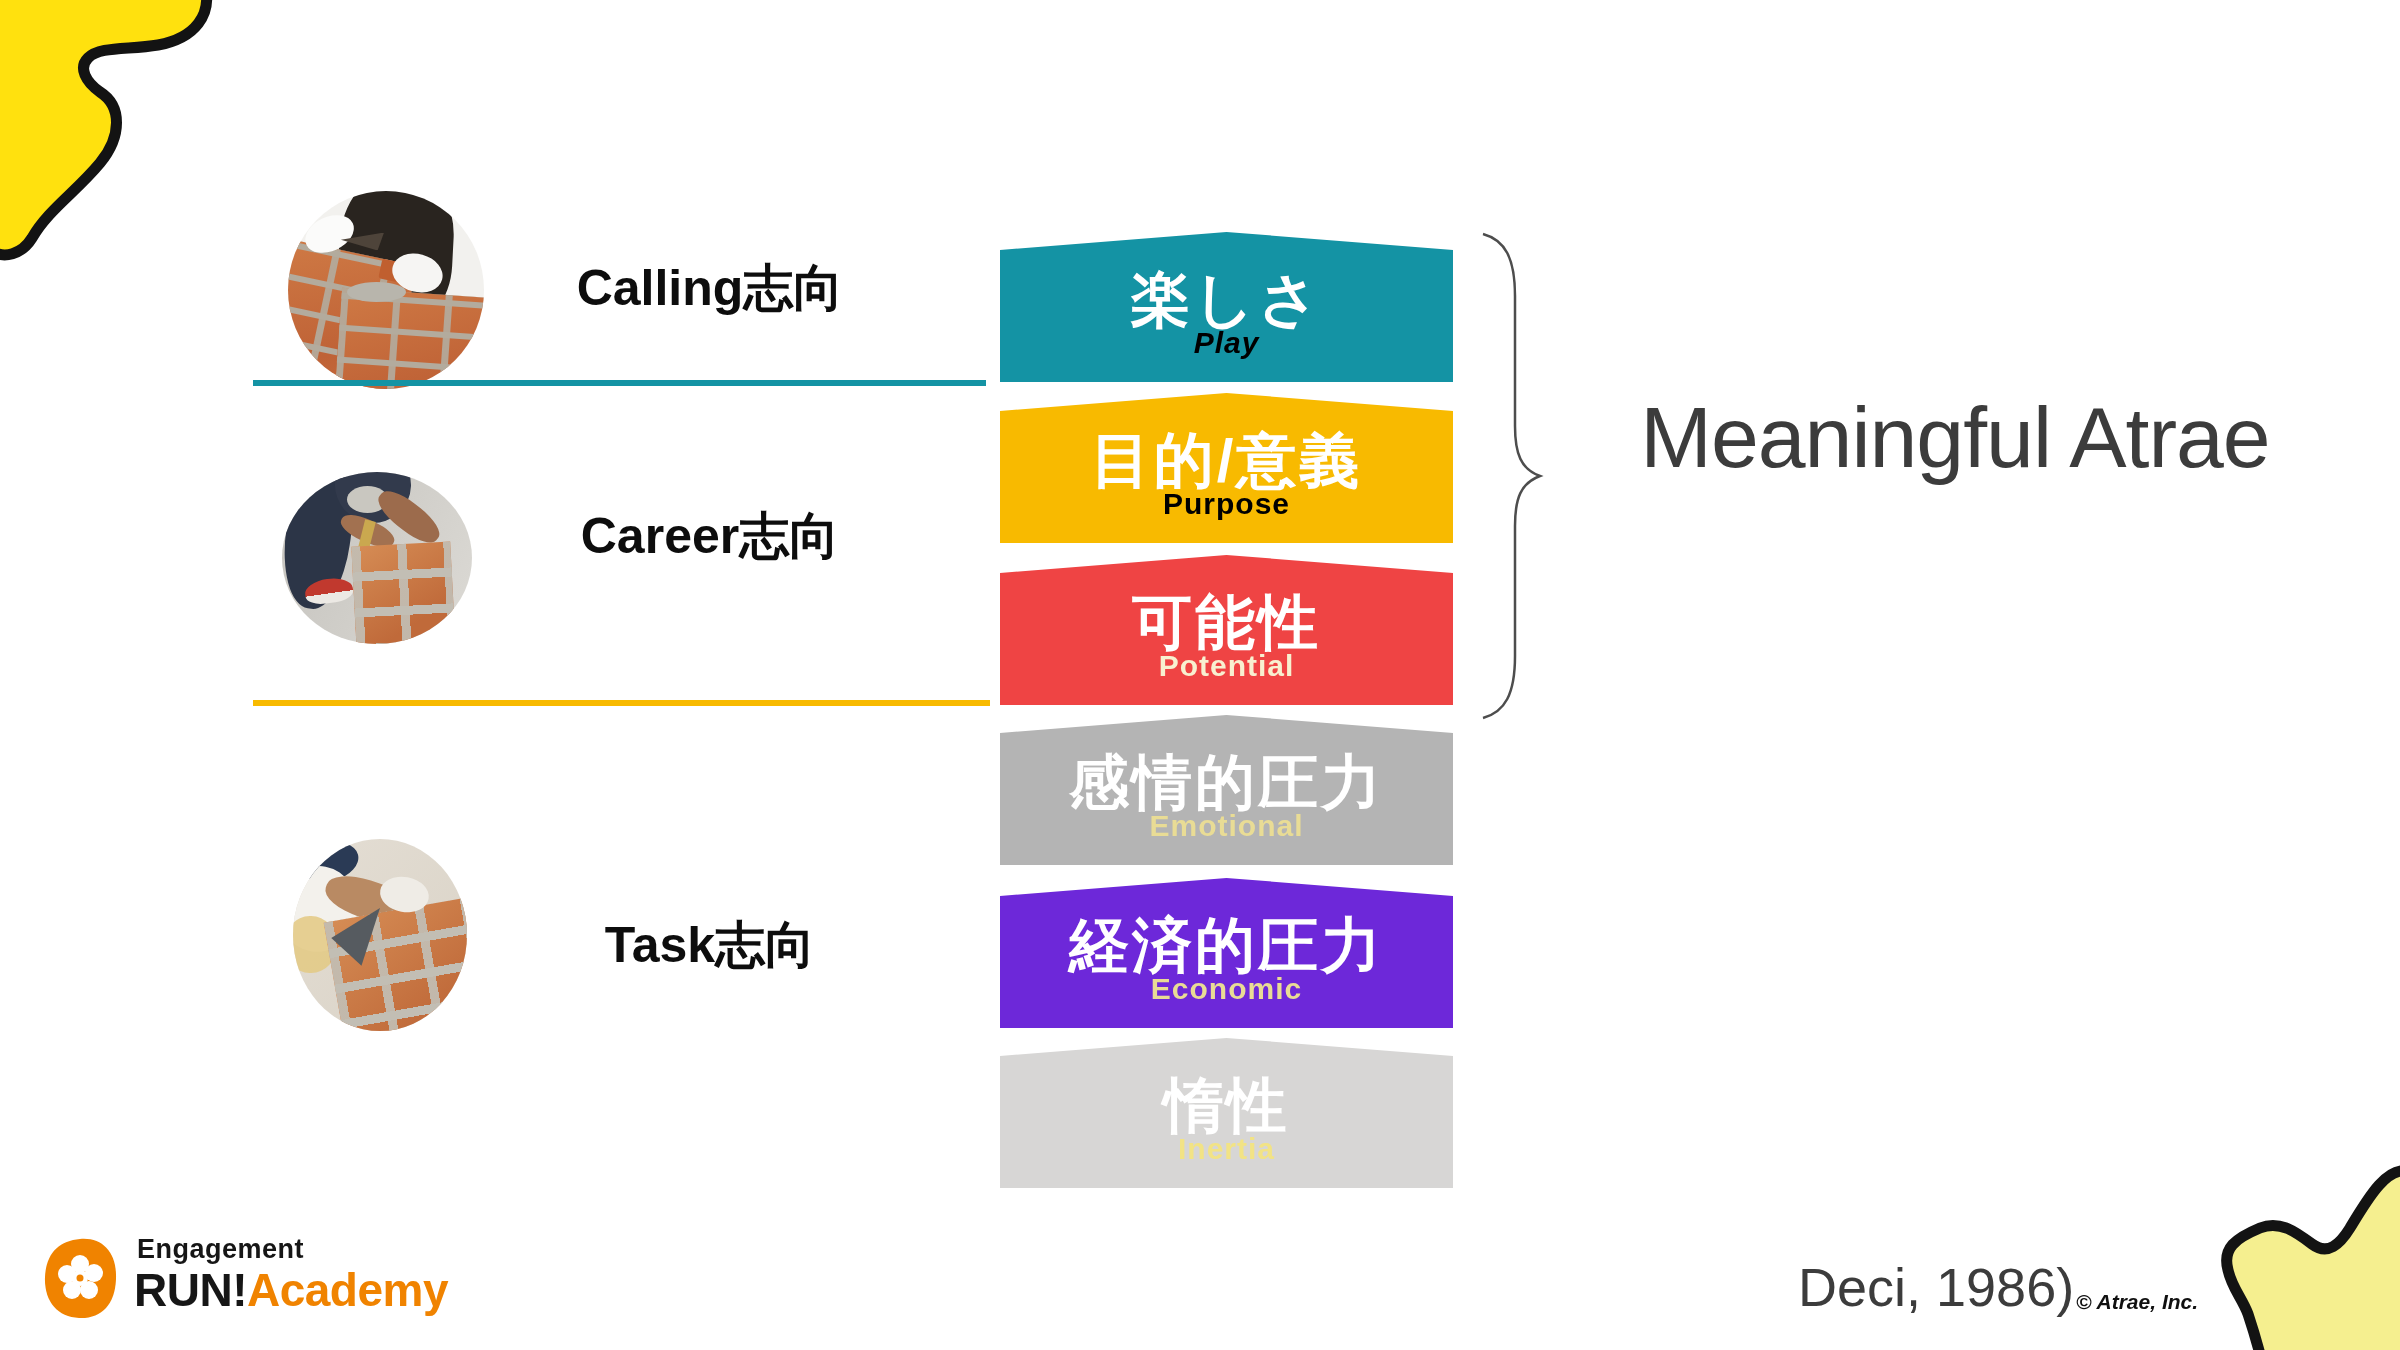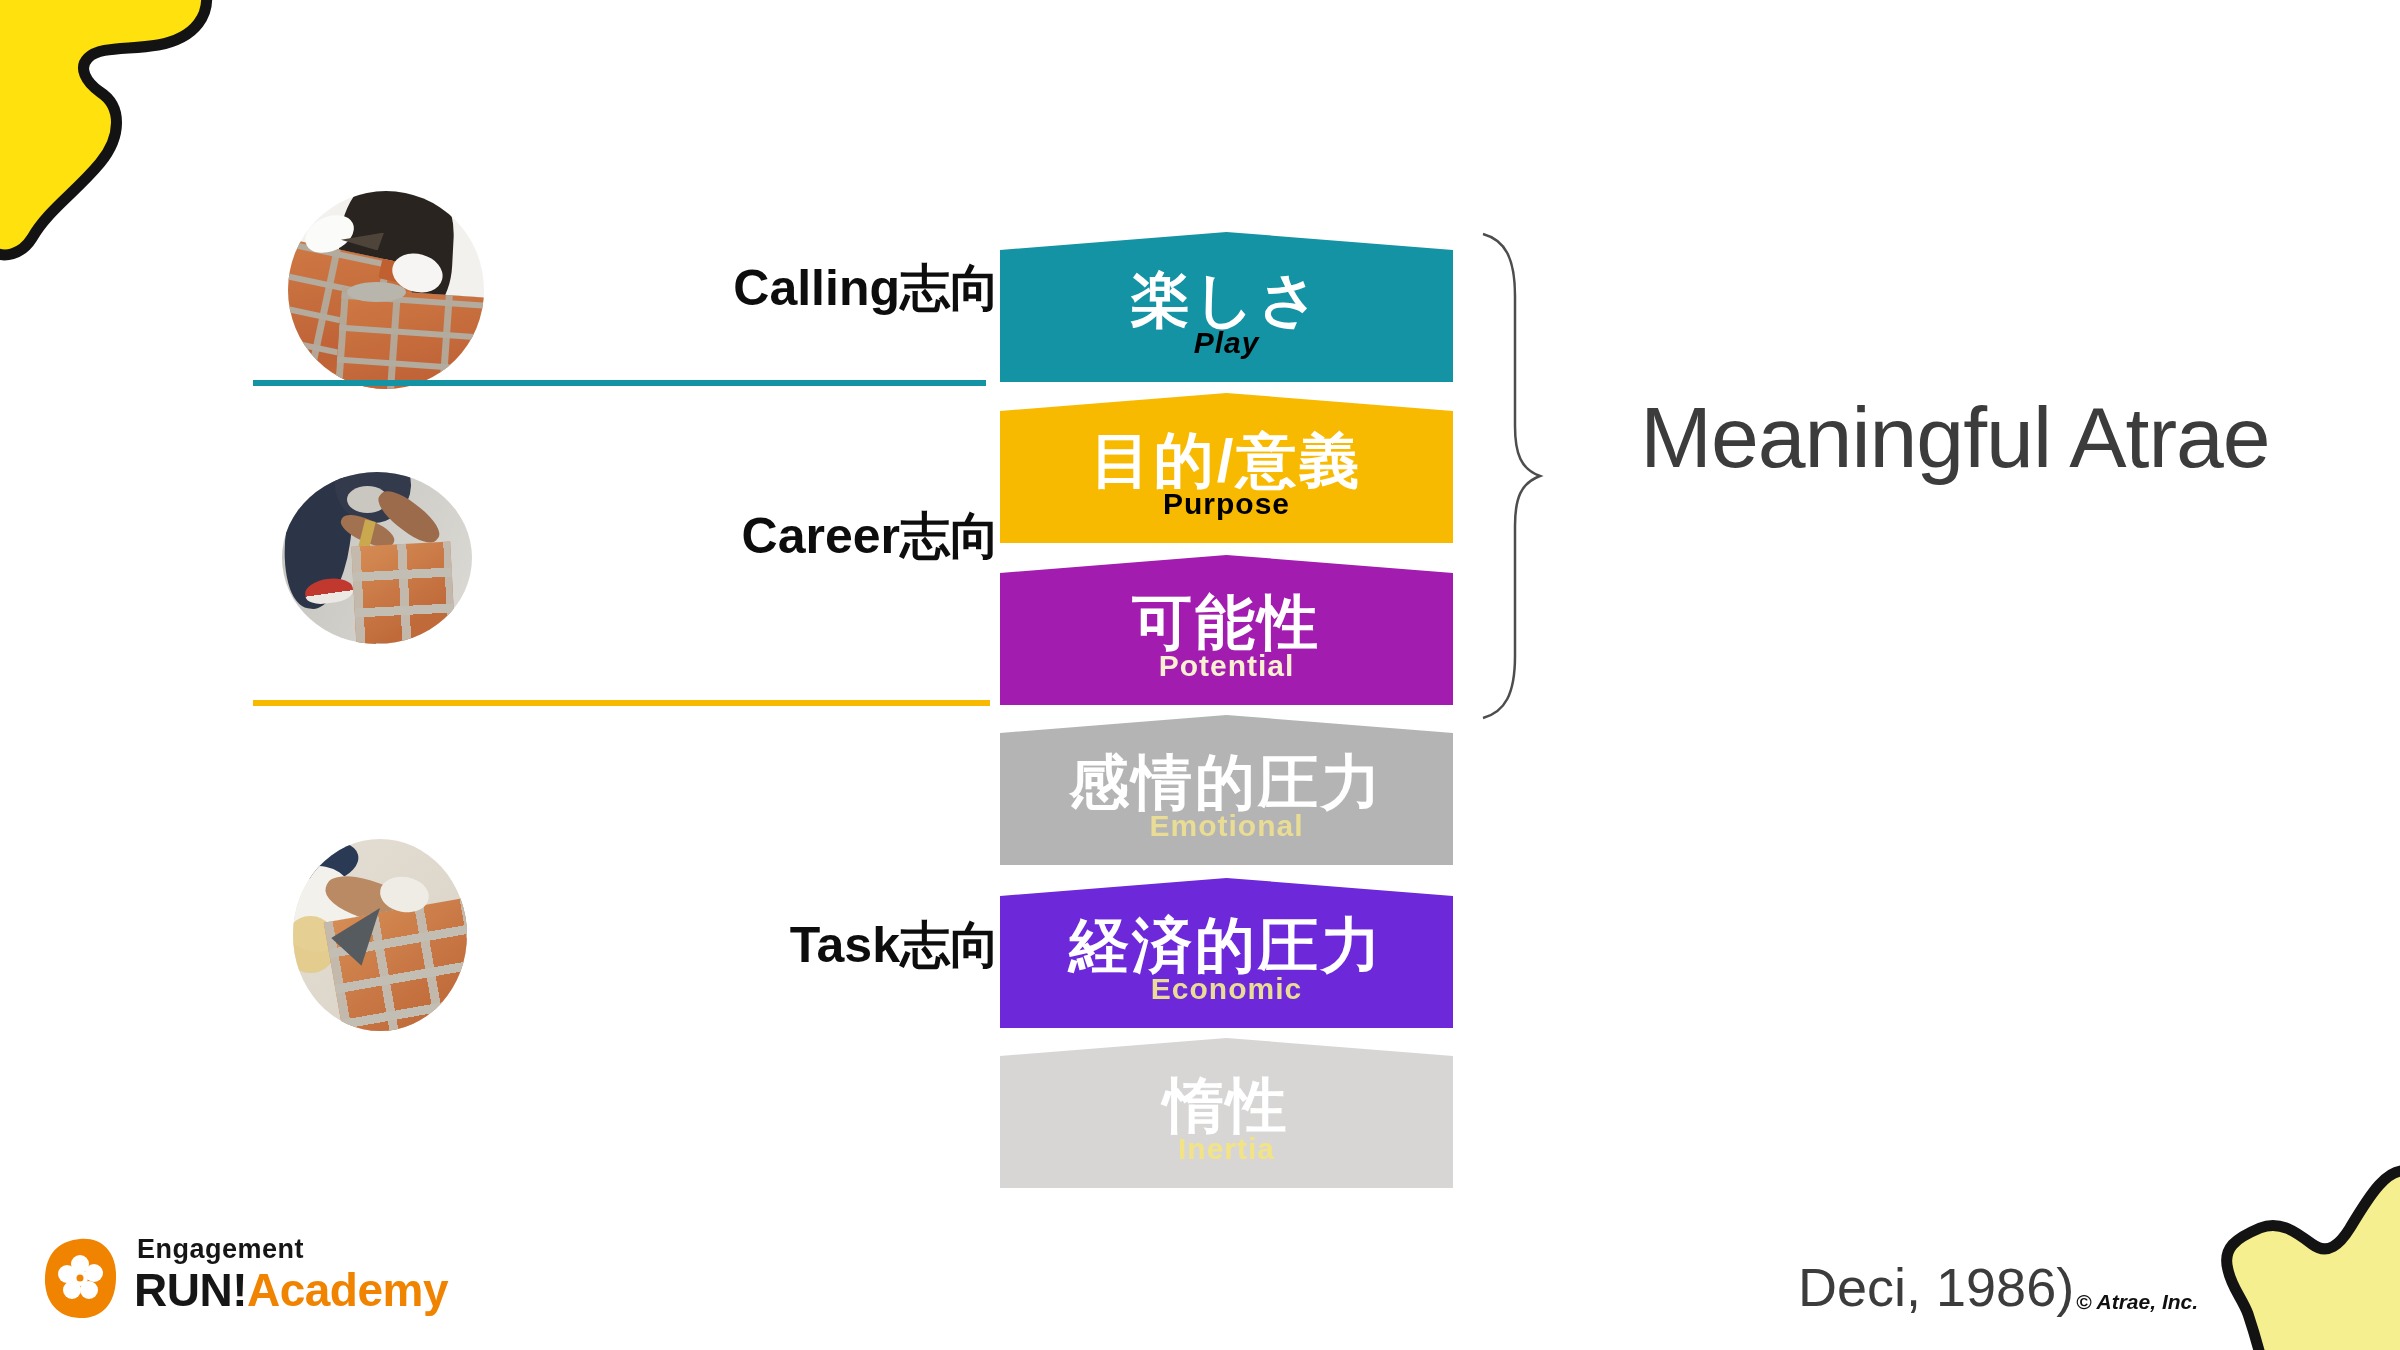--- a/index.html
+++ b/index.html
@@ -20,21 +20,21 @@
   .brick-tex{background:
       repeating-linear-gradient(0deg,#b3ab9d 0 6px,rgba(0,0,0,0) 6px 32px),
       repeating-linear-gradient(90deg,rgba(179,171,157,.92) 0 7px,rgba(0,0,0,0) 7px 52px),
       linear-gradient(160deg,#cf7a45,#bf6236 60%,#c96f3e);}
   .brick-tex2{background:
       repeating-linear-gradient(0deg,#c2beb4 0 9px,rgba(0,0,0,0) 9px 36px),
       repeating-linear-gradient(90deg,rgba(194,190,180,.92) 0 9px,rgba(0,0,0,0) 9px 46px),
       linear-gradient(150deg,#d68d55,#c06a3a 70%);}
 
   
-  .row-label{position:absolute;left:420px;width:580px;text-align:right;
+  .row-label{position:absolute;left:420px;width:580px;text-align:center;
              font-size:50px;font-weight:700;color:#0d0d0d;line-height:60px;}
   #label-calling{top:258px;} #label-career{top:506px;} #label-task{top:915px;}
 
   
   .hline{position:absolute;height:6px;}
   #line-calling{left:253px;top:380px;width:733px;}
   #line-career{left:253px;top:700px;width:737px;}
 
   
   .banner{position:absolute;left:1000px;width:453px;height:150px;box-sizing:border-box;
@@ -114,21 +114,21 @@
   <div class="hline" id="line-career" style="background: rgb(248, 186, 0);"></div>
 
   <div class="banner" id="banner-0" style="background: rgb(20, 147, 164);">
     <div class="banner-jp">楽しさ</div>
     <div class="banner-en" style="color: #000000; font-style: italic;">Play</div>
   </div>
   <div class="banner" id="banner-1" style="background: rgb(248, 186, 0);">
     <div class="banner-jp">目的/意義</div>
     <div class="banner-en" style="color: #000000;">Purpose</div>
   </div>
-  <div class="banner" id="banner-2" style="background: #a21caf;">
+  <div class="banner" id="banner-2" style="background: #ef4444;">
     <div class="banner-jp">可能性</div>
     <div class="banner-en" style="color: rgb(248, 240, 208);">Potential</div>
   </div>
   <div class="banner" id="banner-3" style="background: rgb(180, 180, 180);">
     <div class="banner-jp">感情的圧力</div>
     <div class="banner-en" style="color: rgb(233, 220, 149);">Emotional</div>
   </div>
   <div class="banner" id="banner-4" style="background: #6d28d9;">
     <div class="banner-jp">経済的圧力</div>
     <div class="banner-en" style="color: rgb(233, 220, 149);">Economic</div>

